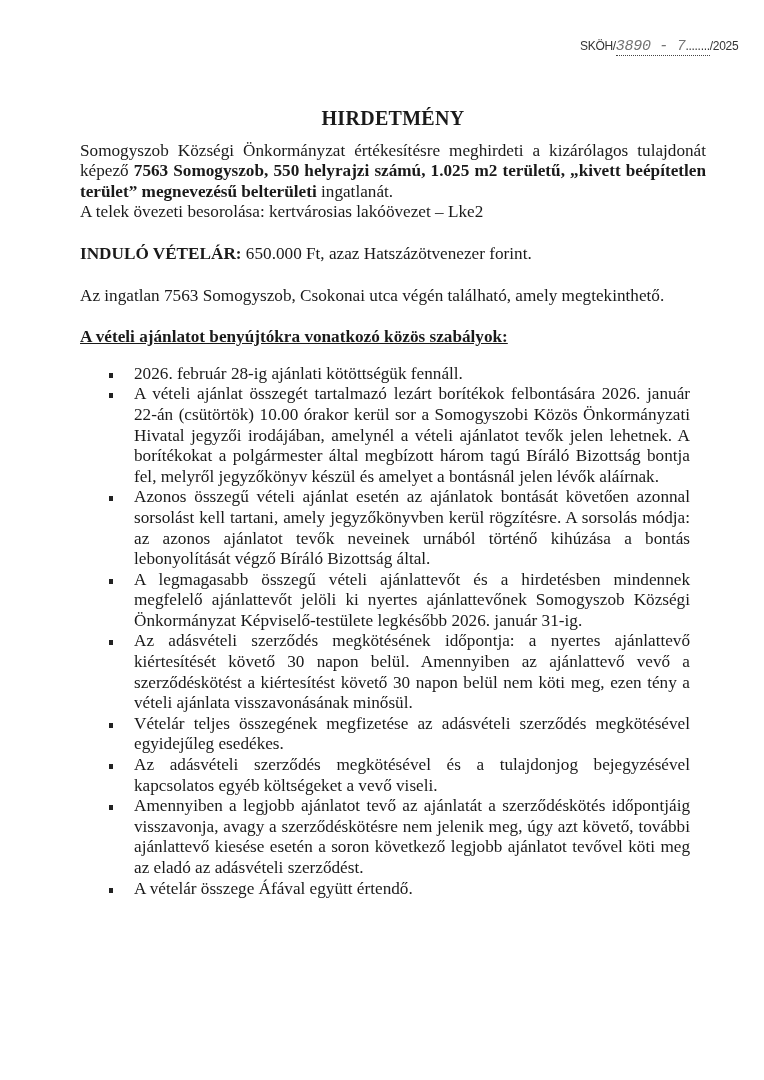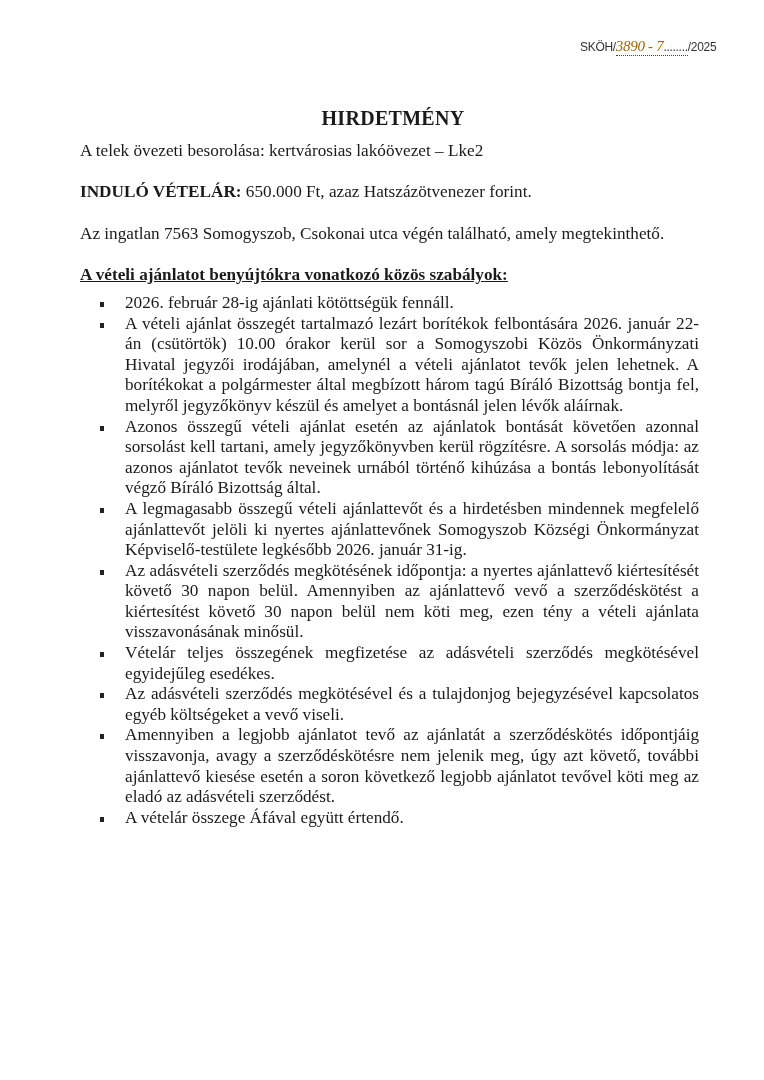--- a/index.html
+++ b/index.html
@@ -1,38 +1,39 @@
 <!DOCTYPE html>
 <html><head>
 <meta charset="utf-8">
 <style>
   html, body { margin:0; padding:0; background:#ffffff; }
   body { width:764px; height:1080px; position:relative; overflow:hidden; font-family:"Liberation Serif", serif; color:#1a1a1a; }
   .ref { position:absolute; top:38px; left:580px; font-family:"Liberation Sans", sans-serif; font-size:12px; color:#333; letter-spacing:-0.3px; }
-  .ref .hand { font-family:Liberation Serif, serif; font-size:15px; color:#a16207; font-style:italic; }
+  .ref .hand { font-family:Liberation Mono, monospace; font-size:15px; color:#737373; font-style:italic; }
   .ref .dots { border-bottom:1px dotted #444; display:inline-block; }
   .page { position:absolute; left:80px; top:92px; width:626px; font-size:17.2px; line-height:20.6px; }
   h1 { font-size:20px; text-align:center; margin:16px 0 12px 0; font-weight:bold; letter-spacing:0.3px; }
   p { margin:0; text-align:justify; }
   .gap { height:21px; }
   .section-title { font-weight:bold; text-decoration:underline; margin:0; }
-  ul { list-style:none; margin:7px; padding:0; }
+  ul { list-style:none; margin:16px; padding:0; }
   li { position:relative; padding-left:38px; text-align:justify; }
   li::before { content:""; position:absolute; left:13px; top:9px; width:4px; height:5px; background:#222; }
 </style>
 </head>
 <body>
 
 <div class="ref">
   <span>SKÖH/</span><span class="dots"><span class="hand">3890 - 7</span>........</span><span>/2025</span>
 </div>
 
 <div class="page">
   <h1>HIRDETMÉNY</h1>
 
+  <p><span>Somogyszob Községi Önkormányzat értékesítésre meghirdeti a kizárólagos tulajdonát képező </span><b>7563 Somogyszob, 550 helyrajzi számú, 1.025 m2 területű, „kivett beépítetlen terület” megnevezésű belterületi</b><span> ingatlanát.</span></p>
   <p>A telek övezeti besorolása: kertvárosias lakóövezet – Lke2</p>
 
   <div class="gap"></div>
   <p><b>INDULÓ VÉTELÁR:</b><span> 650.000 Ft, azaz Hatszázötvenezer forint.</span></p>
 
   <div class="gap"></div>
   <p>Az ingatlan 7563 Somogyszob, Csokonai utca végén található, amely megtekinthető.</p>
 
   <div class="gap"></div>
   <p class="section-title">A vételi ajánlatot benyújtókra vonatkozó közös szabályok:</p>

